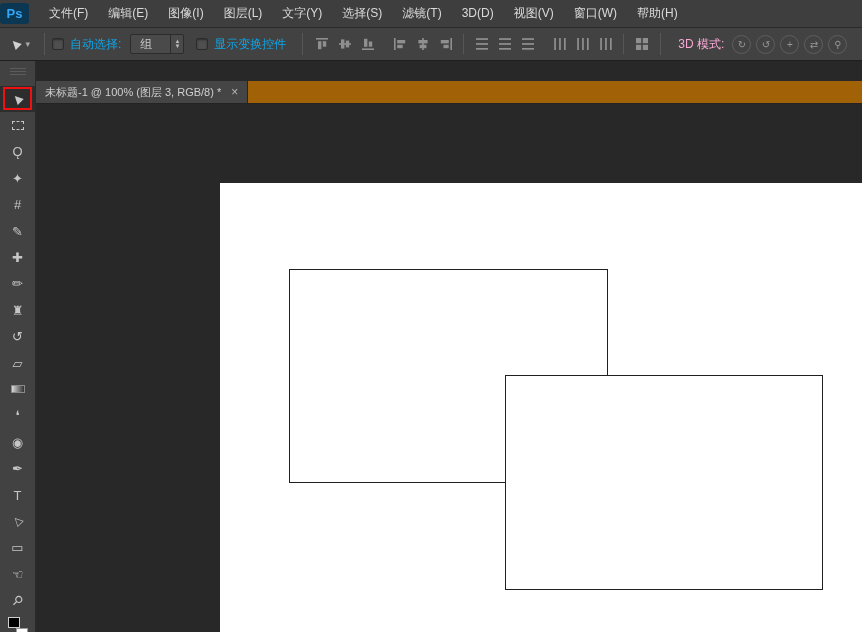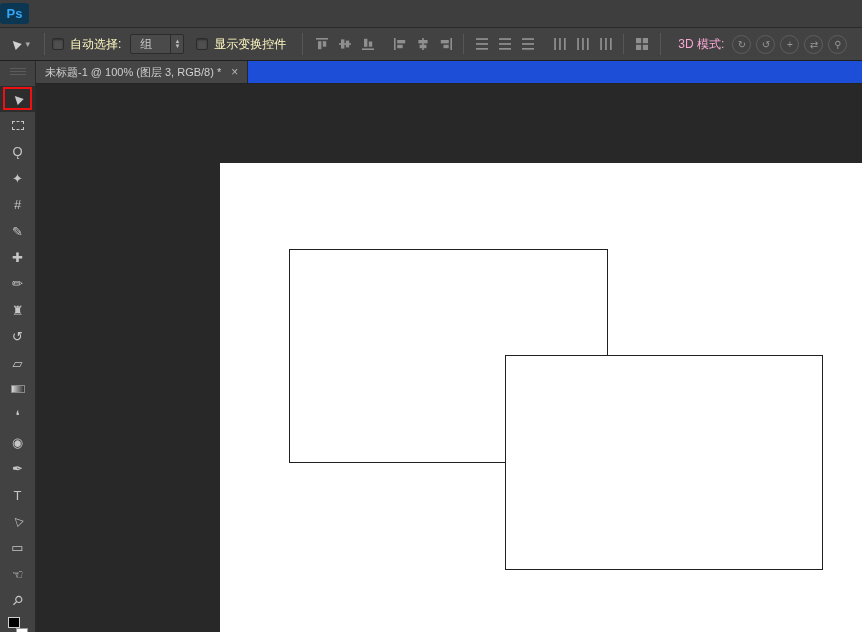--- a/index.html
+++ b/index.html
@@ -20,21 +20,21 @@
   .optionsbar { height: 33px; background: #424242; border-bottom: 1px solid #1f1f1f;
     display: flex; align-items: center; padding: 0 6px; color: #c8c8c8; font-size: 12px;
     overflow: hidden; white-space: nowrap; }
   .tool-preset { display: flex; align-items: center; gap: 6px; padding: 2px 5px; margin-right: 2px; }
   .tp-glyph { display: inline-block; transform: rotate(-135deg); font-size: 11px; color: #d2d2d2; }
   .tp-caret { font-size: 9px; color: #a8a8a8; }
   .vsep { width: 1px; height: 22px; background: #2e2e2e; border-right: 1px solid #565656; margin: 0 7px; }
   .opt-check { display: flex; align-items: center; margin-right: 9px; }
   .checkbox { width: 12px; height: 12px; background: #4f4f4f; border: 1px solid #2c2c2c;
     border-radius: 2px; box-shadow: inset 0 1px 2px rgba(0,0,0,.45); margin-right: 6px; }
-  .opt-label { color: #fef9c3; }
+  .opt-label { color: #0ea5e9; }
   .combo { display: flex; align-items: center; justify-content: space-between; height: 20px; width: 54px;
     background: #4a4a4a; border: 1px solid #2c2c2c; border-radius: 2px; margin-right: 12px; padding-left: 9px; }
   .combo-stepper { display: flex; flex-direction: column; border-left: 1px solid #2c2c2c;
     padding: 2px 3px; align-self: stretch; justify-content: center; }
   .combo-stepper i { font-style: normal; font-size: 6px; line-height: 5px; color: #bdbdbd; }
   .align-groups { display: flex; align-items: center; color: #8f8f8f; }
   .align-group { display: flex; align-items: center; }
   .icon-btn { width: 23px; height: 22px; display: flex; align-items: center; justify-content: center; }
   .icon-btn svg { display: block; }
   .align-group .icon-btn:nth-child(4) { margin-left: 9px; }
@@ -64,36 +64,49 @@
   .gradient-box { width: 14px; height: 8px; border: 1px solid #8a8a8a;
     background: linear-gradient(90deg, #d9d9d9, #323232); }
   .swatches { position: relative; width: 24px; height: 22px; margin: 3px auto 0; }
   .swatch-bg { position: absolute; right: 2px; bottom: 0; width: 12px; height: 11px;
     background: #fff; border: 1px solid #9a9a9a; }
   .swatch-fg { position: absolute; left: 2px; top: 0; width: 12px; height: 11px;
     background: #000; border: 1px solid #cfcfcf; }
 
   
   .workspace { flex: 1; display: flex; flex-direction: column; min-width: 0; background: #282828; }
-  .tabbar { height: 23px; background: #1d4ed8; display: flex; border-bottom: 1px solid #232323; }
+  .tabbar { height: 23px; background: #a16207; display: flex; border-bottom: 1px solid #232323; margin-top: 20px; }
   .tab { background: #454545; color: #cfcfcf; font-size: 11px; padding: 0 9px;
     display: flex; align-items: center; gap: 10px; border-right: 1px solid #262626; }
   .tab-close { color: #b5b5b5; font-size: 12px; }
   .canvas-area { flex: 1; position: relative; overflow: hidden; background: #282828; }
   .document { position: absolute; left: 184px; top: 79px; width: 642px; height: 469px;
     background: var(--canvas-white, #ffffff); }
   .drawn-rect { position: absolute; background: #ffffff; border: 1px solid #202020; }
 </style>
 </head>
 <body>
 
 <div class="app">
 
   <header class="menubar">
     <div class="ps-logo">Ps</div>
+    <nav class="menu-items" id="menu-items">
+        <div class="menu-item">文件(F)</div>
+        <div class="menu-item">编辑(E)</div>
+        <div class="menu-item">图像(I)</div>
+        <div class="menu-item">图层(L)</div>
+        <div class="menu-item">文字(Y)</div>
+        <div class="menu-item">选择(S)</div>
+        <div class="menu-item">滤镜(T)</div>
+        <div class="menu-item">3D(D)</div>
+        <div class="menu-item">视图(V)</div>
+        <div class="menu-item">窗口(W)</div>
+        <div class="menu-item">帮助(H)</div>
+      </nav>
   </header>
 
   <div class="optionsbar">
     <div class="tool-preset">
       <span class="tp-glyph">▶</span>
       <span class="tp-caret">▾</span>
     </div>
     <div class="vsep"></div>
     <div class="opt-check">
       <span class="checkbox"></span>

